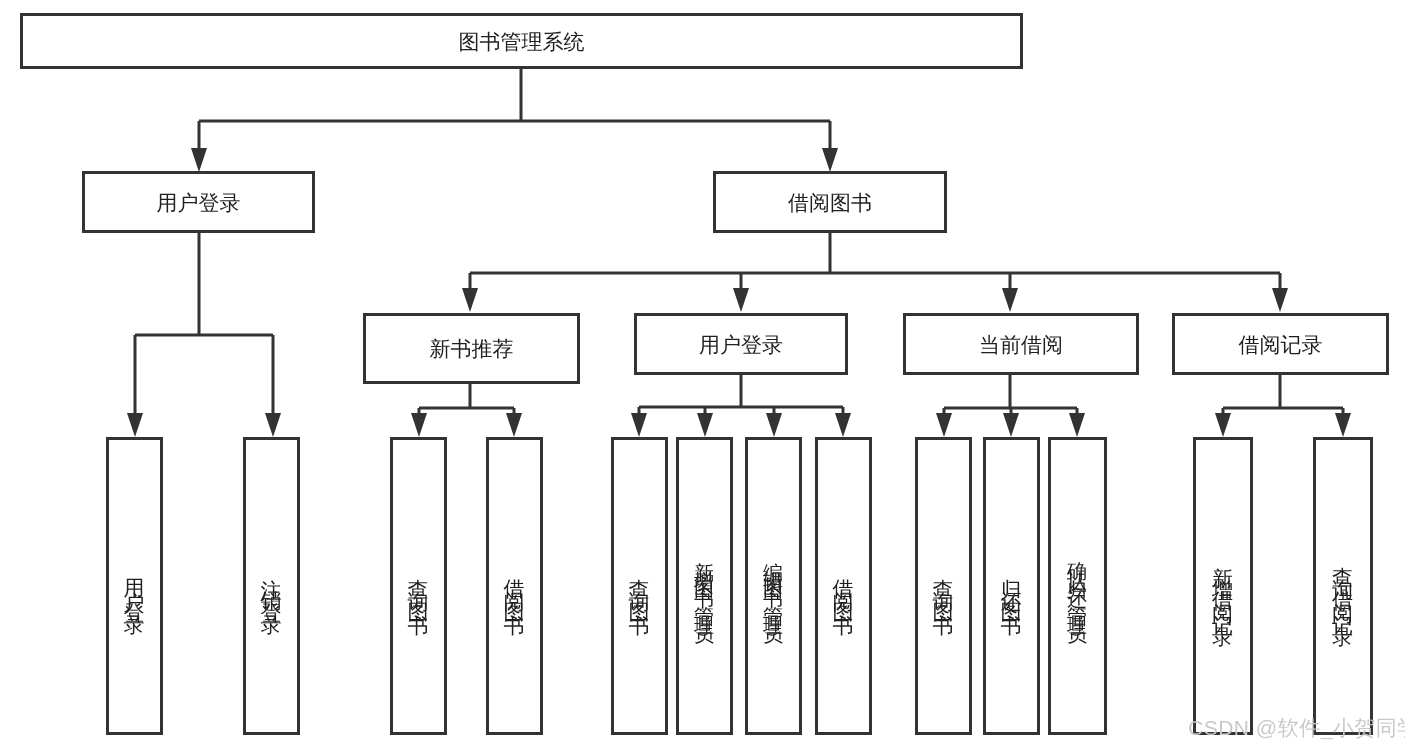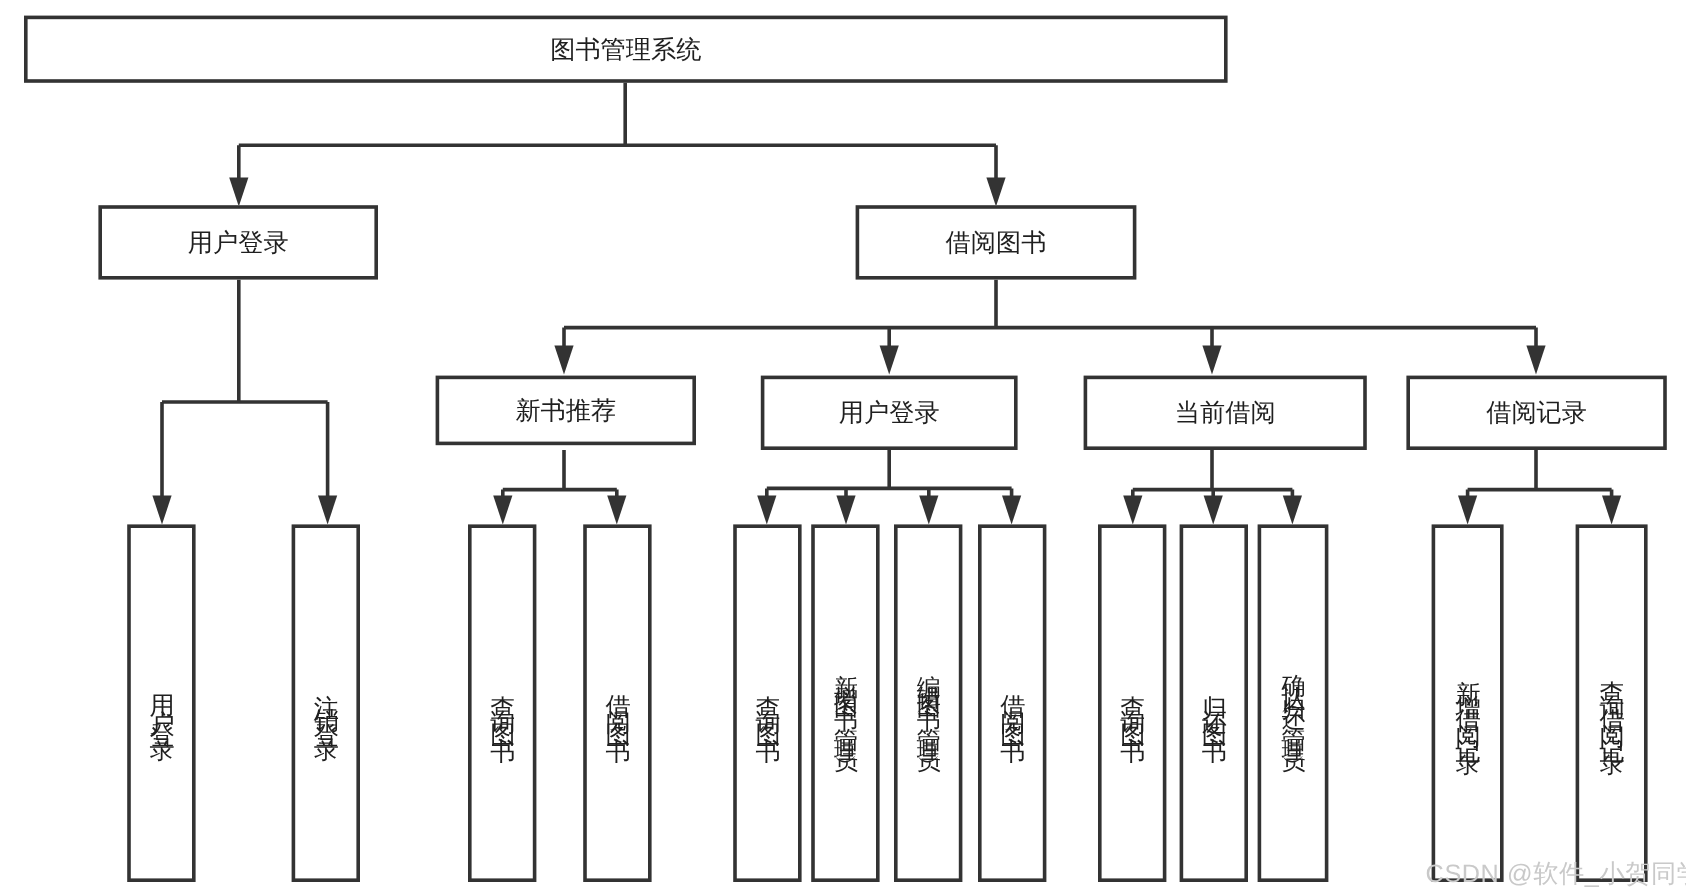--- a/index.html
+++ b/index.html
@@ -24,21 +24,21 @@
     writing-mode:vertical-rl;text-orientation:mixed;
     letter-spacing:12px;white-space:nowrap;
   }
   .v.long{letter-spacing:9px;font-size:20px;}
   
   #b-root{left:20px;top:13px;width:1003px;height:56px;}
   
   #b-user-login{left:82px;top:171px;width:233px;height:62px;}
   #b-book-mgmt{left:713px;top:171px;width:234px;height:62px;}
   
-  #b-new-rec{left:363px;top:313px;width:217px;height:58px;}
+  #b-new-rec{left:363px;top:313px;width:217px;height:71px;}
   #b-borrow{left:634px;top:313px;width:214px;height:62px;}
   #b-current{left:903px;top:313px;width:236px;height:62px;}
   #b-records{left:1172px;top:313px;width:217px;height:62px;}
   
   .leaf{top:437px;width:57px;height:298px;}
   #l-user-login{left:106px;}
   #l-logout{left:243px;}
   #l-rec-query{left:390px;}
   #l-rec-borrow{left:486px;}
   #l-bb-query{left:611px;}

